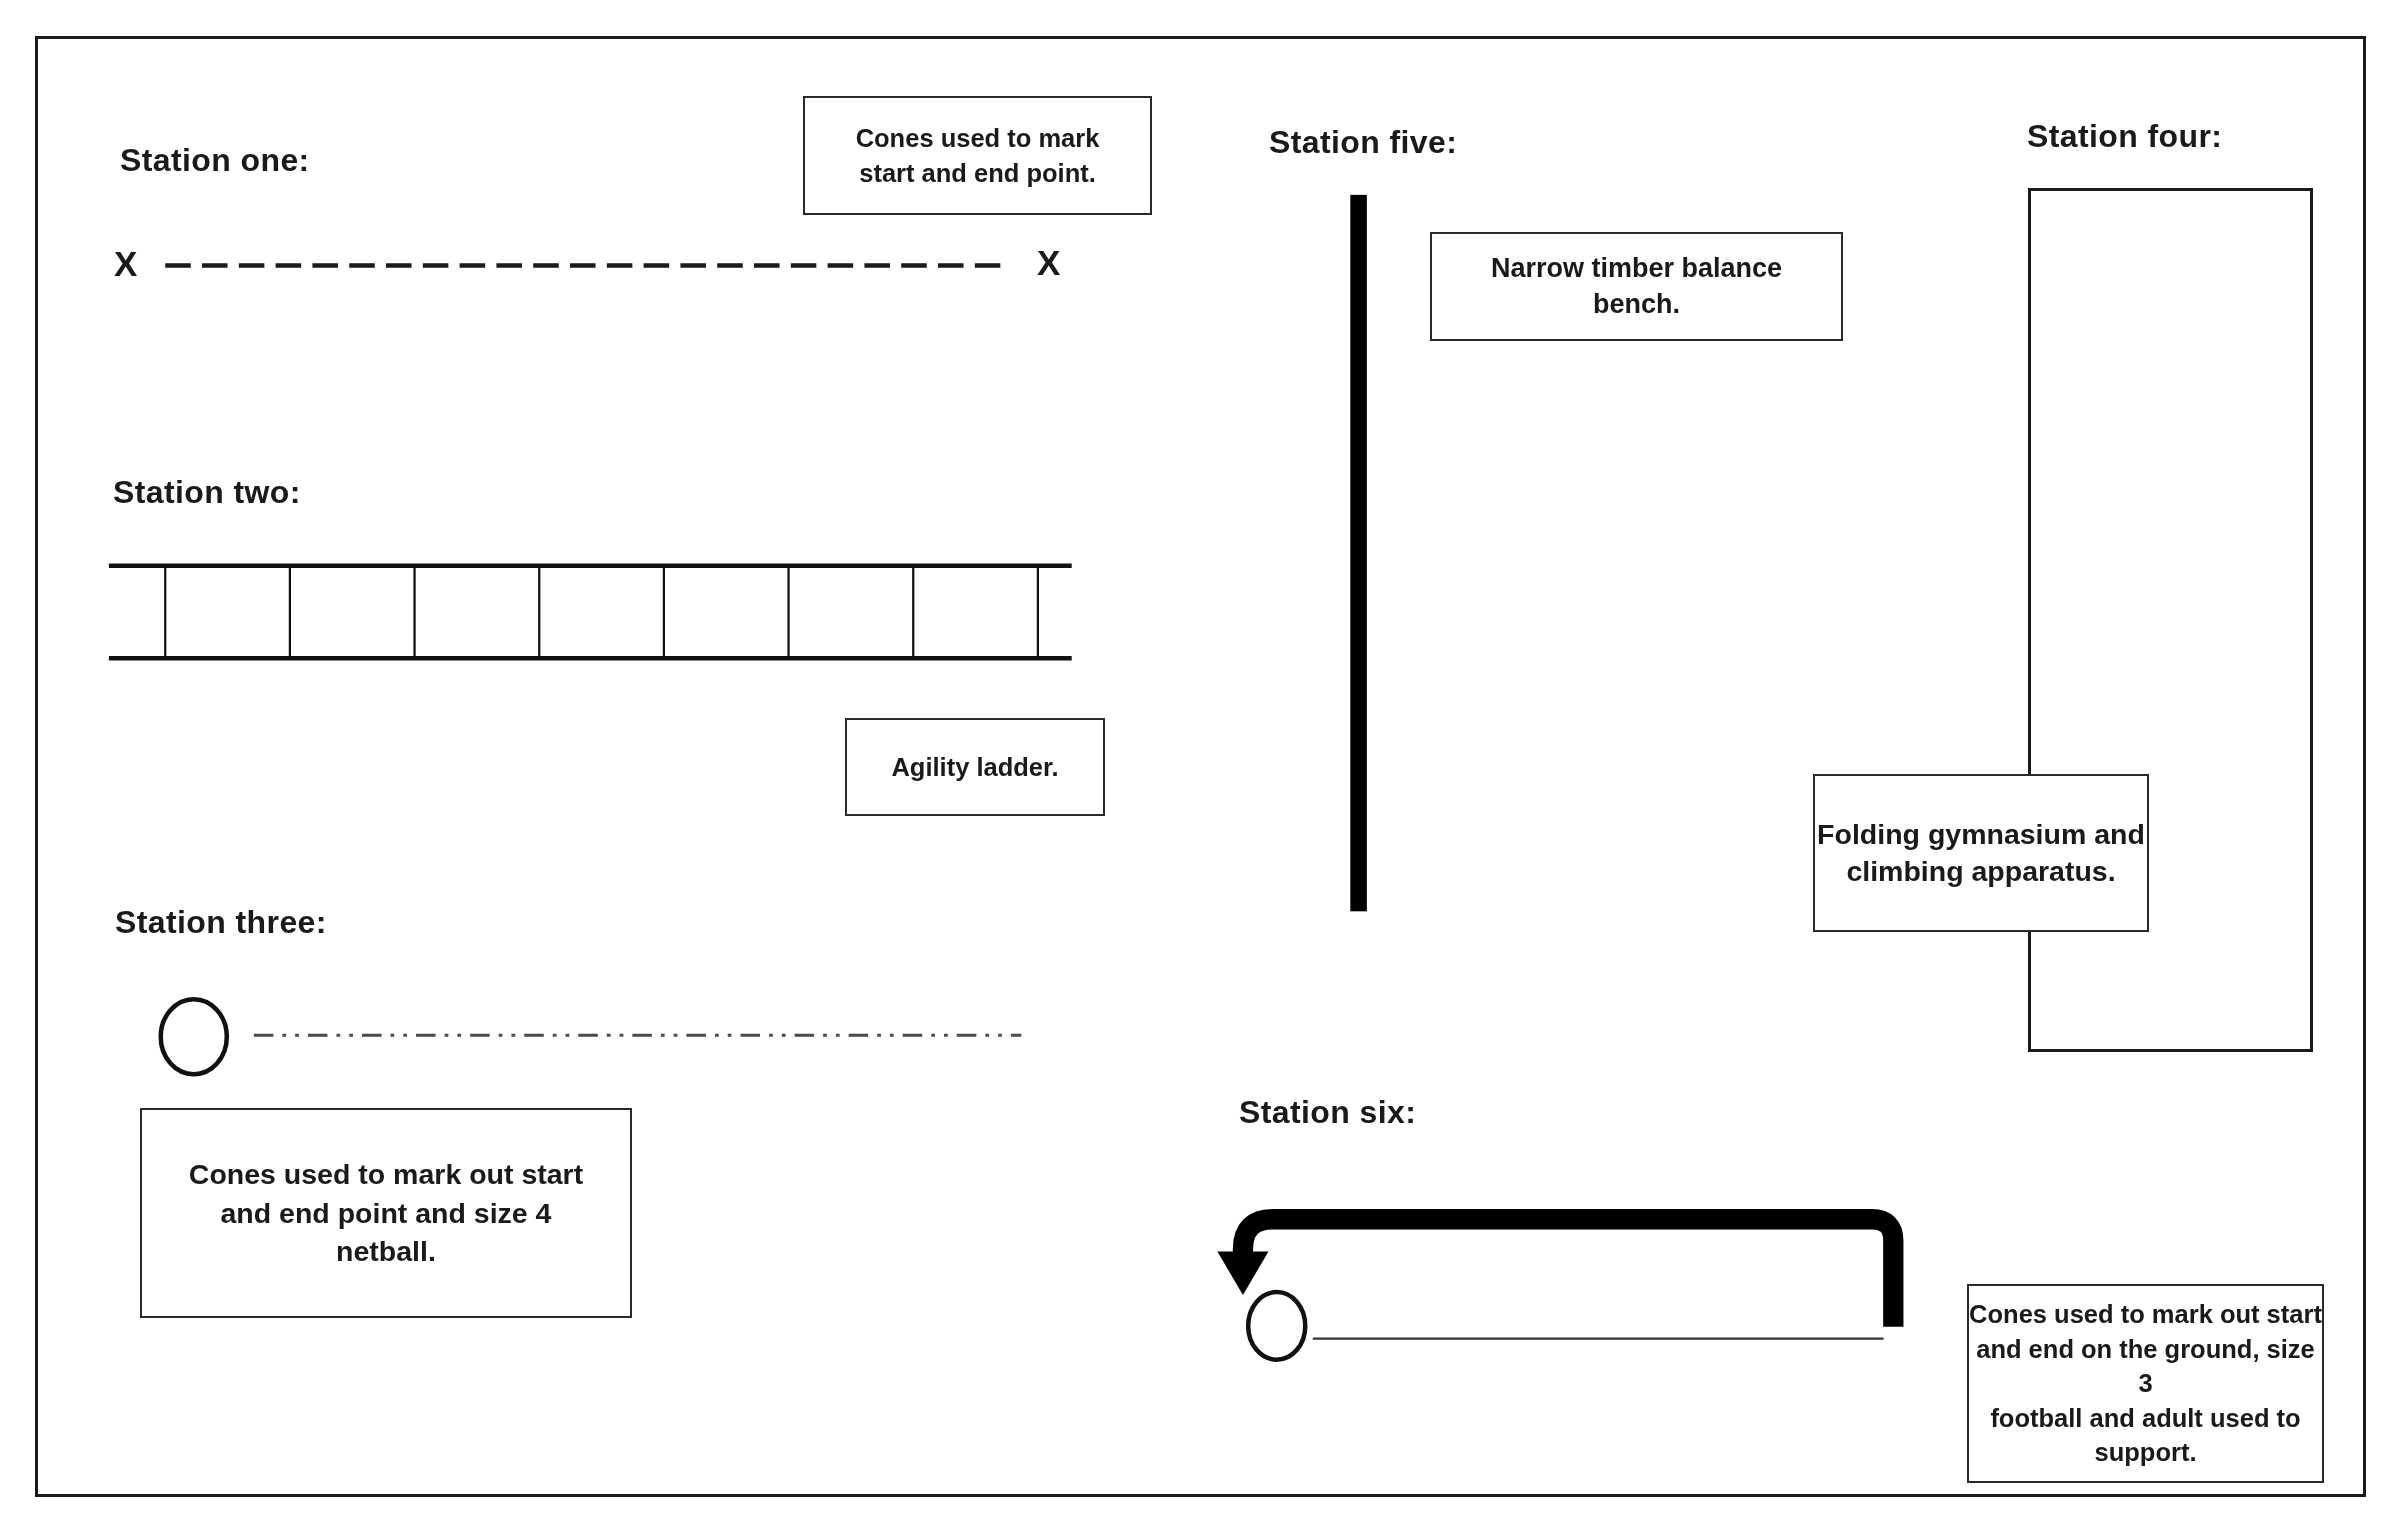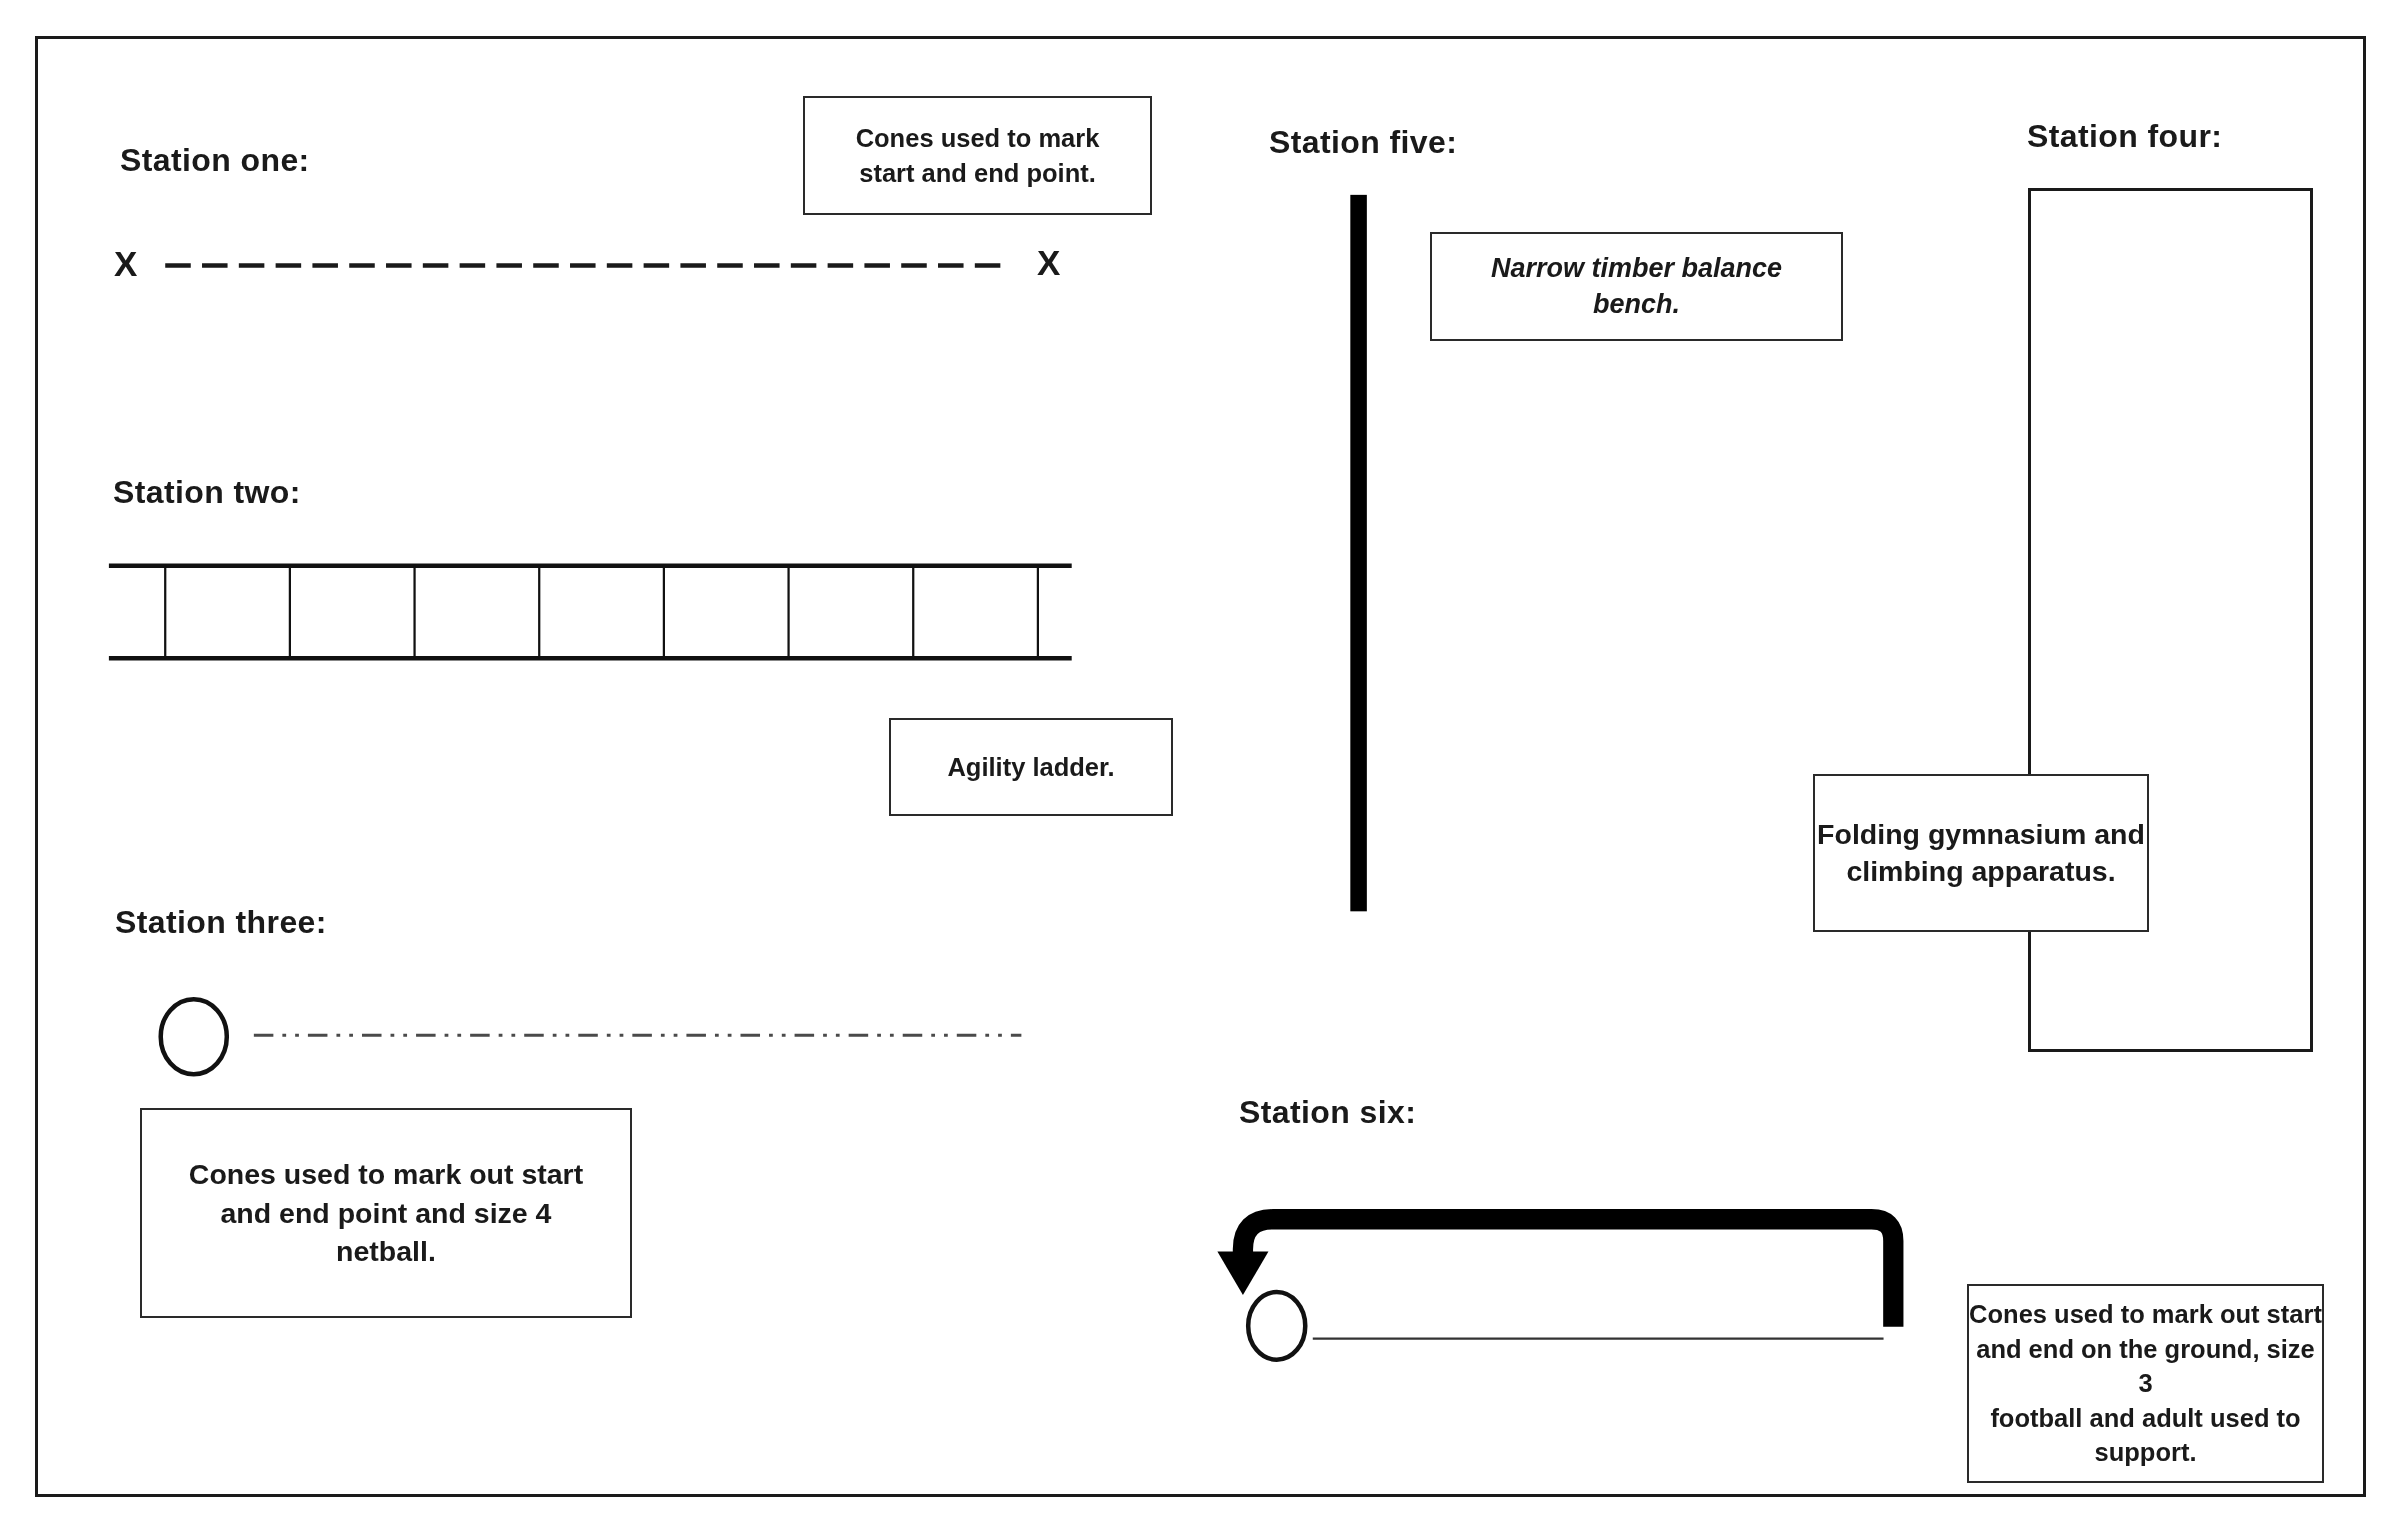--- a/index.html
+++ b/index.html
@@ -75,31 +75,31 @@
   <div class="heading" style="left:1239px;top:1080px;margin-top:15px;">Station six:</div>
 
   <div class="xmark" style="left:114px;top:246px;">X</div>
   <div class="xmark" style="left:1037px;top:245px;">X</div>
 
   <div class="notebox" style="left:755px;top:96px;width:349px;height:119px;font-size:25.5px;line-height:1.35;">
     <span>Cones used to mark</span>
     <span>start and end point.</span>
   </div>
 
-  <div class="notebox" style="left:841px;top:718px;width:284px;height:98px;font-size:25.5px;line-height:1.35;">
+  <div class="notebox" style="left:797px;top:718px;width:260px;height:98px;font-size:25.5px;line-height:1.35;">
     <span>Agility ladder.</span>
   </div>
 
   <div class="notebox" style="left:92px;top:1108px;width:492px;height:210px;font-size:28.5px;line-height:1.35;">
     <span>Cones used to mark out start</span>
     <span>and end point and size 4</span>
     <span>netball.</span>
   </div>
 
-  <div class="notebox" style="left:1382px;top:232px;width:413px;height:109px;font-size:27px;line-height:1.3;font-style:italic;">
+  <div class="notebox" style="left:1382px;top:232px;width:413px;height:109px;font-size:27px;line-height:1.3;">
     <span>Narrow timber balance</span>
     <span>bench.</span>
   </div>
 
   <div class="notebox" style="left:1765px;top:774px;width:336px;height:158px;font-size:28.5px;line-height:1.3;">
     <span>Folding gymnasium and</span>
     <span>climbing apparatus.</span>
   </div>
 
   <div class="notebox" style="left:1919px;top:1284px;width:357px;height:199px;font-size:25.5px;line-height:1.35;">

